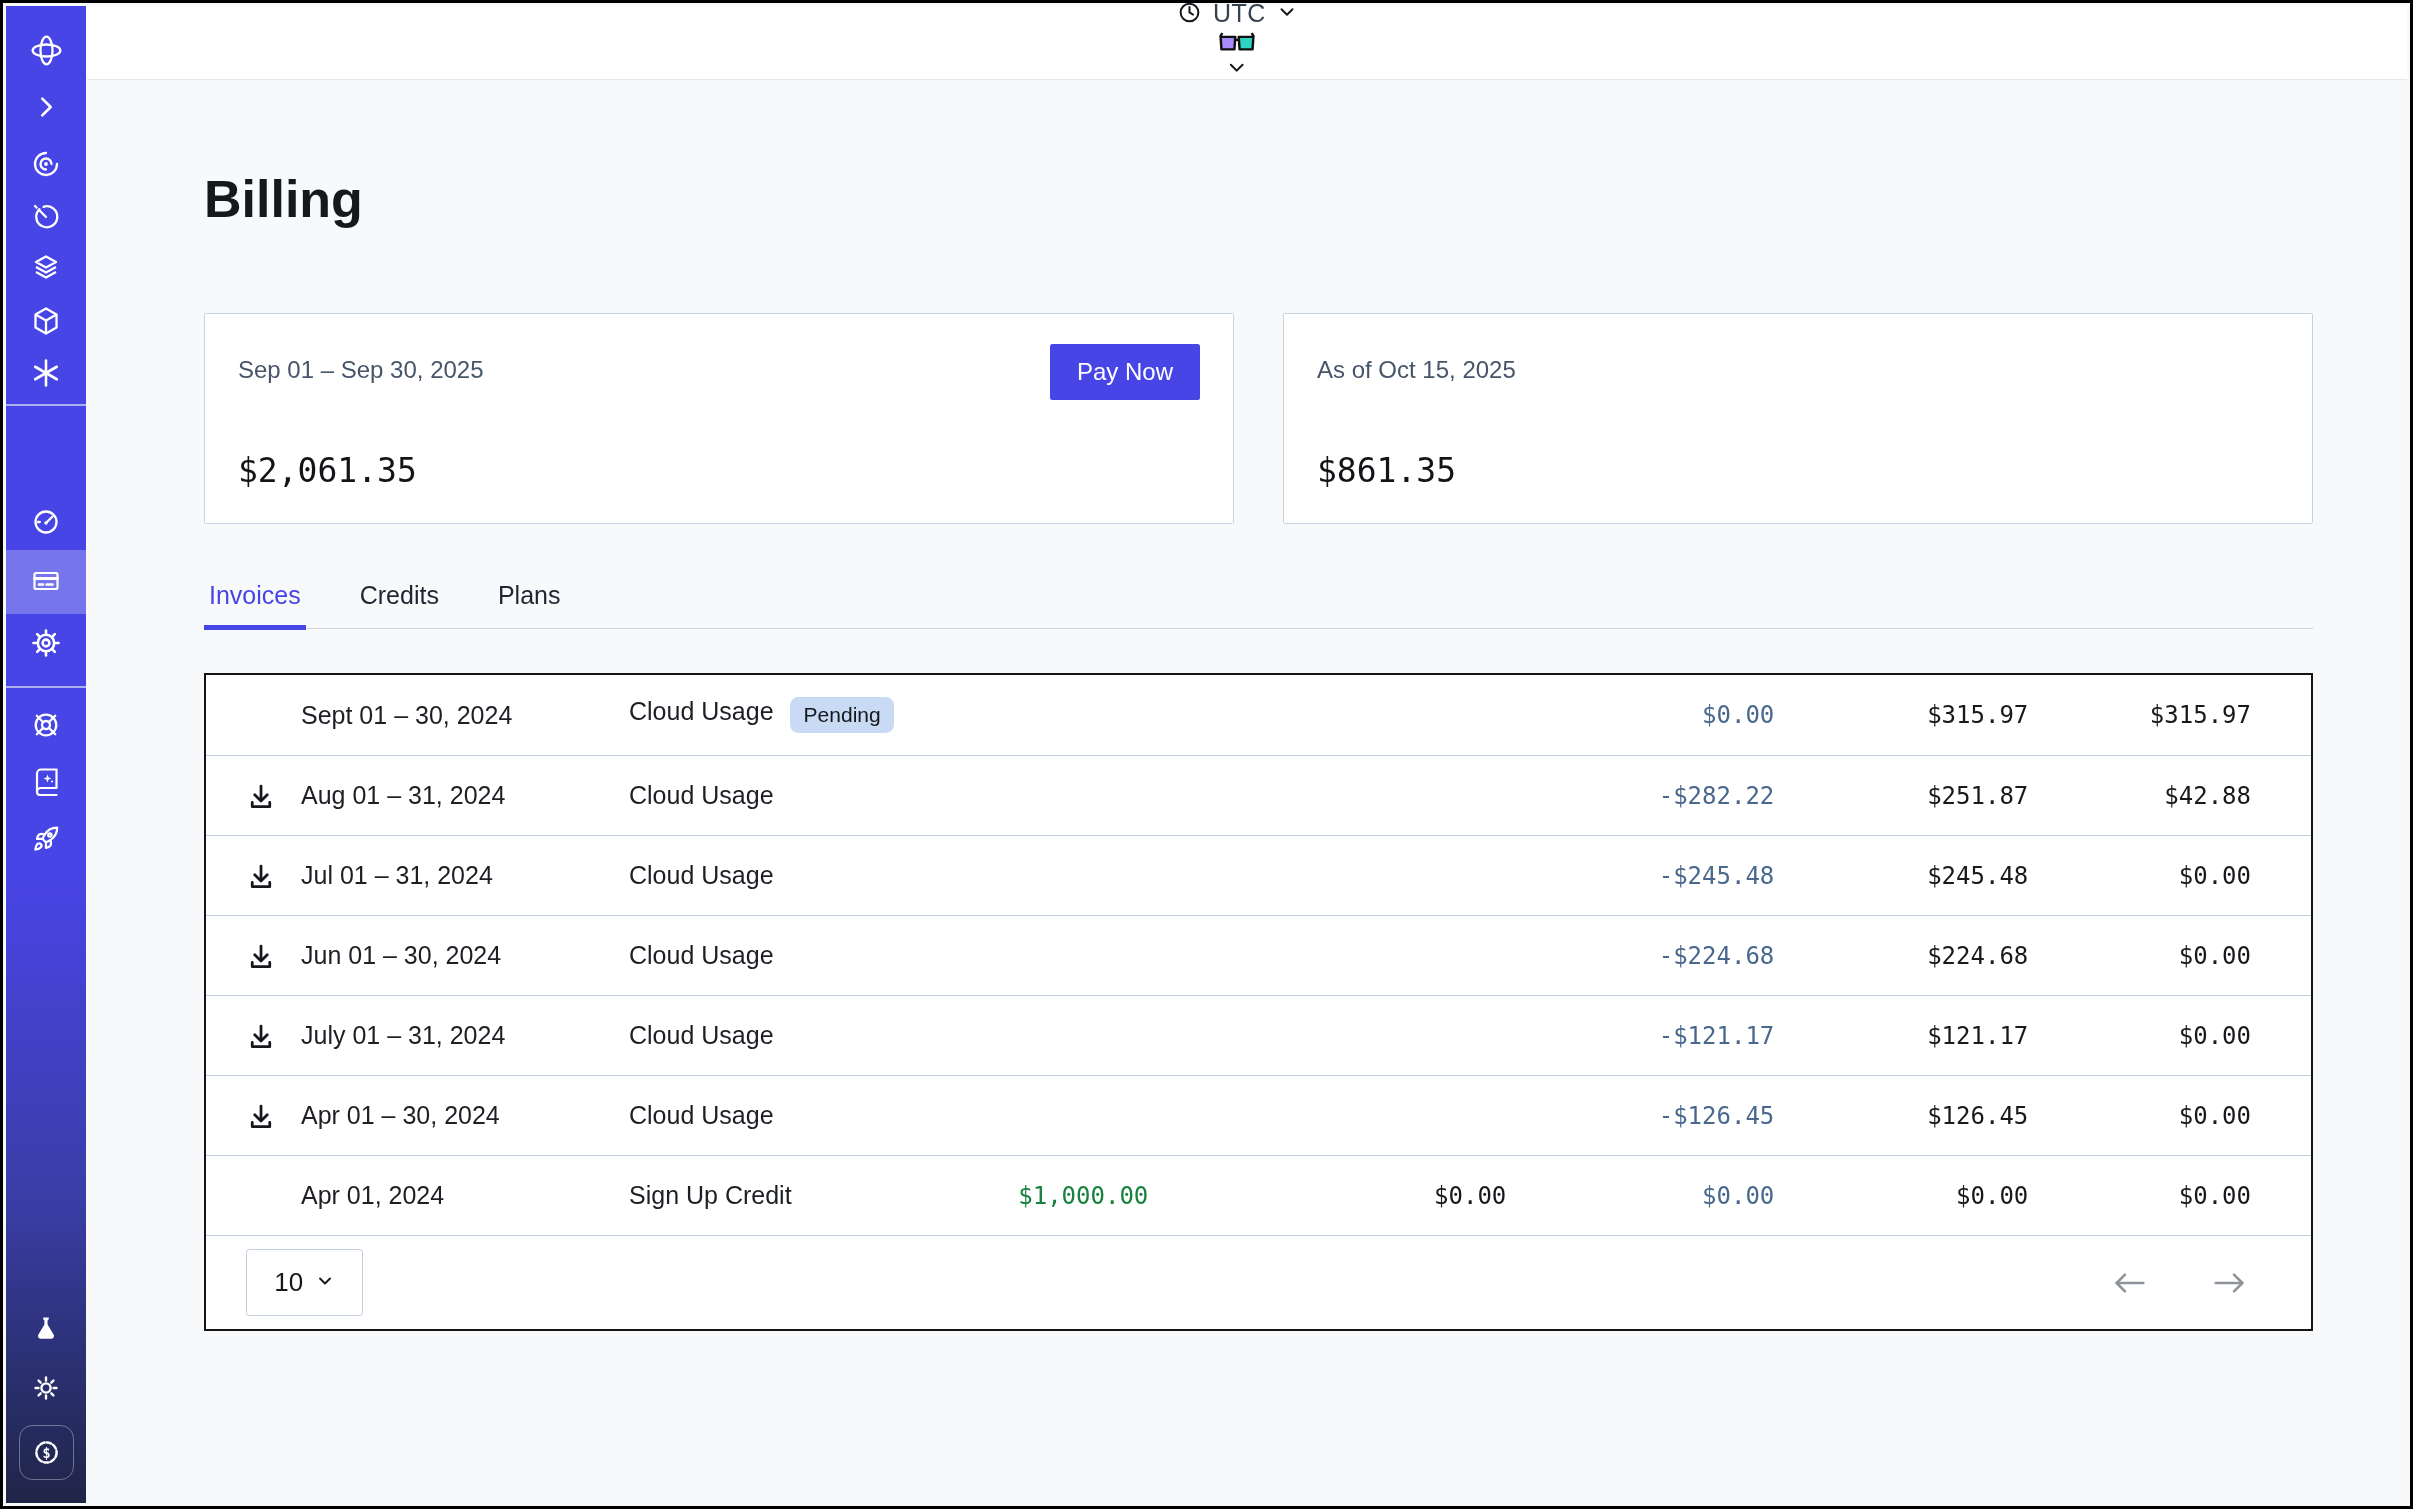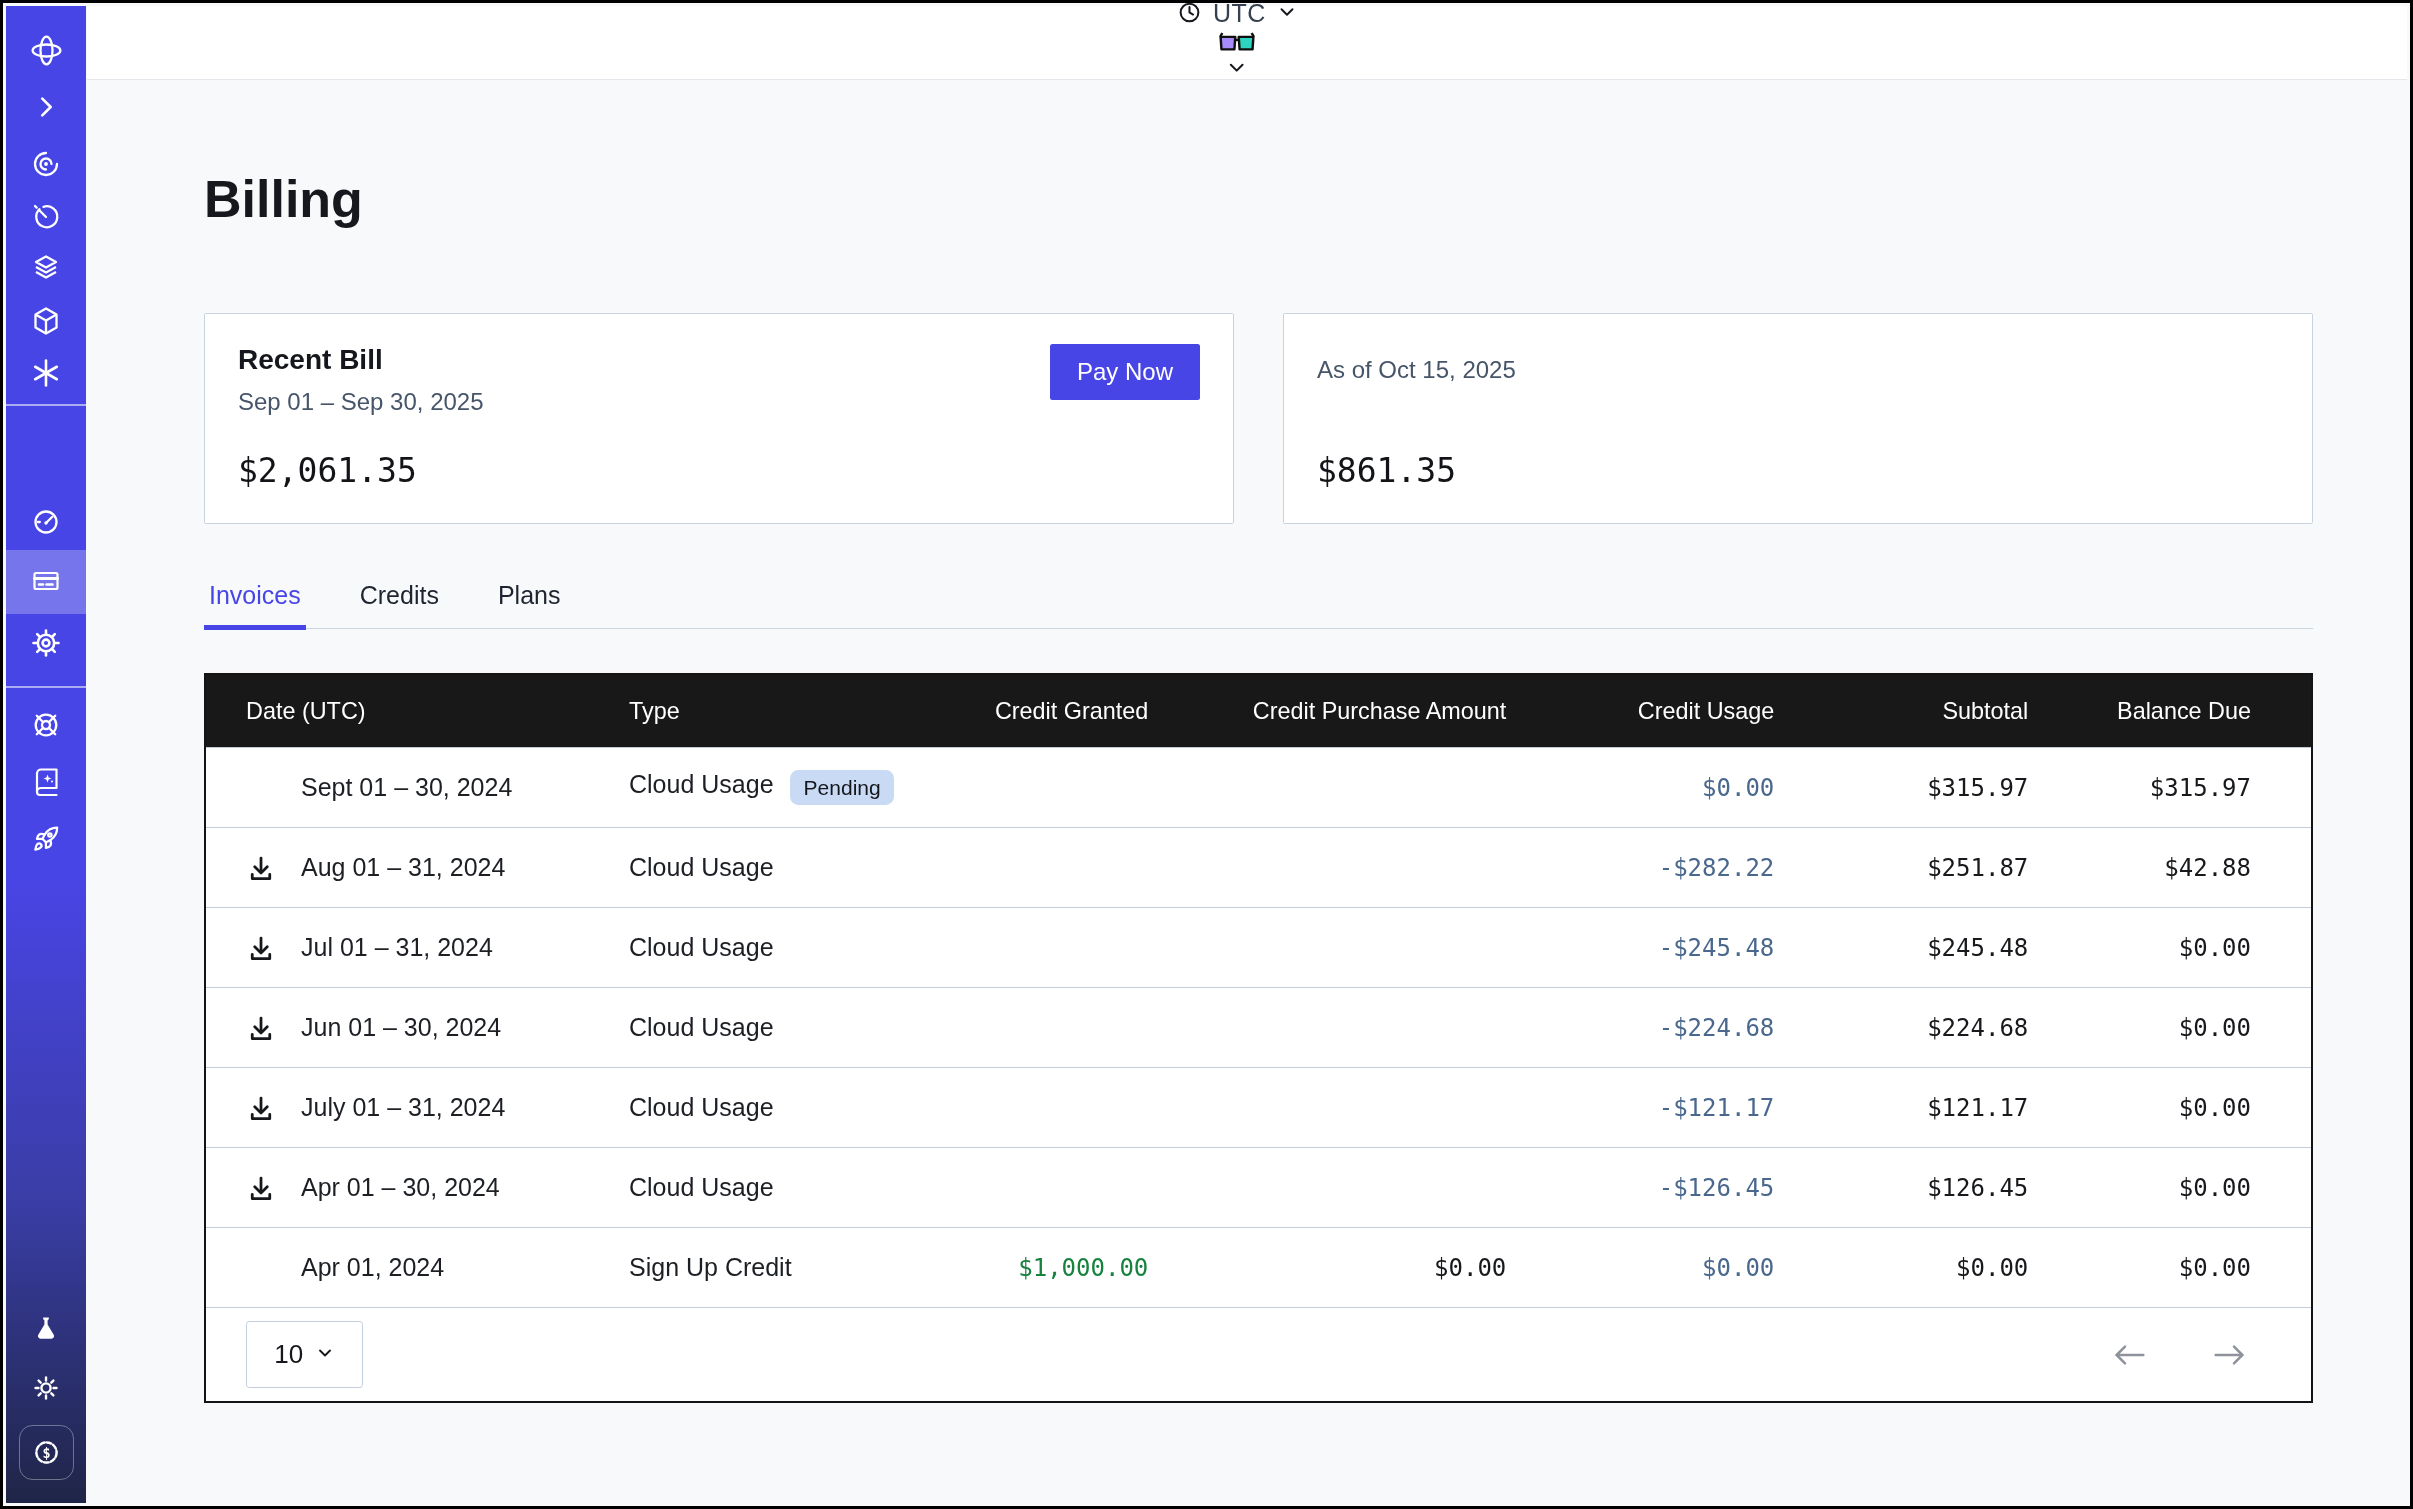--- a/index.html
+++ b/index.html
@@ -279,47 +279,37 @@
         <polyline points="8,12 16,20 24,12"></polyline>
       </svg>
     </div>
   </header>
 
   <main class="main">
     <h1 class="page-title">Billing</h1>
 
     <div class="cards">
       <section class="card">
-        <div class="card-title">Recent Bill</div>
         <div class="card-sub">Sep 01 – Sep 30, 2025</div>
         <div class="card-amount">$2,061.35</div>
         <button class="pay-btn">Pay Now</button>
       </section>
       <section class="card">
         <div class="card-sub">As of Oct 15, 2025</div>
         <div class="card-amount">$861.35</div>
       </section>
     </div>
 
     <div class="tabs">
       <div class="tab active">Invoices</div>
       <div class="tab">Credits</div>
       <div class="tab">Plans</div>
     </div>
 
     <div class="tablebox">
-      <div class="thead">
-        <div class="h-left">Date (UTC)</div>
-        <div class="h-left" style="padding-left:0">Type</div>
-        <div class="h-right">Credit Granted</div>
-        <div class="h-right">Credit Purchase Amount</div>
-        <div class="h-right">Credit Usage</div>
-        <div class="h-right">Subtotal</div>
-        <div class="h-right h-bd">Balance Due</div>
-      </div>
 
       <div class="trow">
         <div class="c-date">
             <span class="dl-slot"></span>
             <span>Sept 01 – 30, 2024</span>
           </div>
         <div class="c-type">
             <span>Cloud Usage</span>
           <span class="badge">Pending</span>
           </div>

